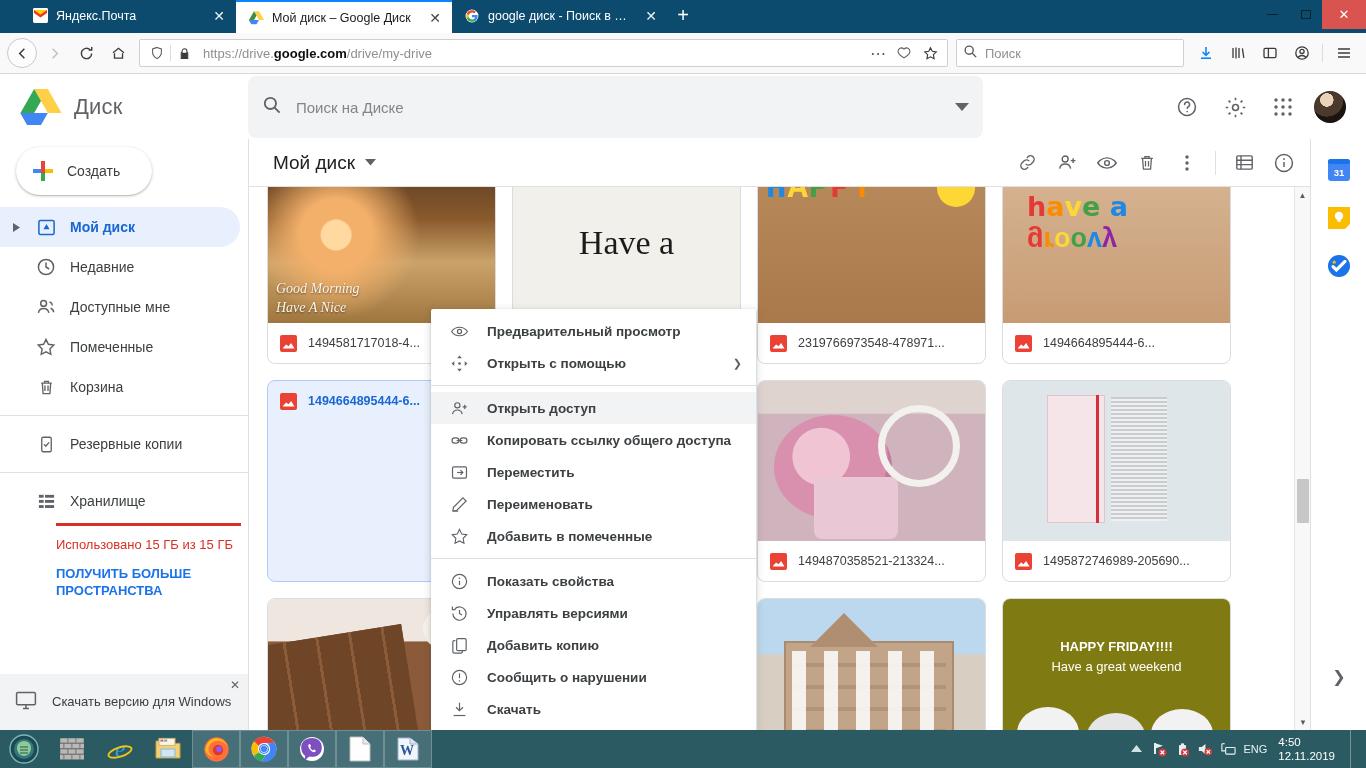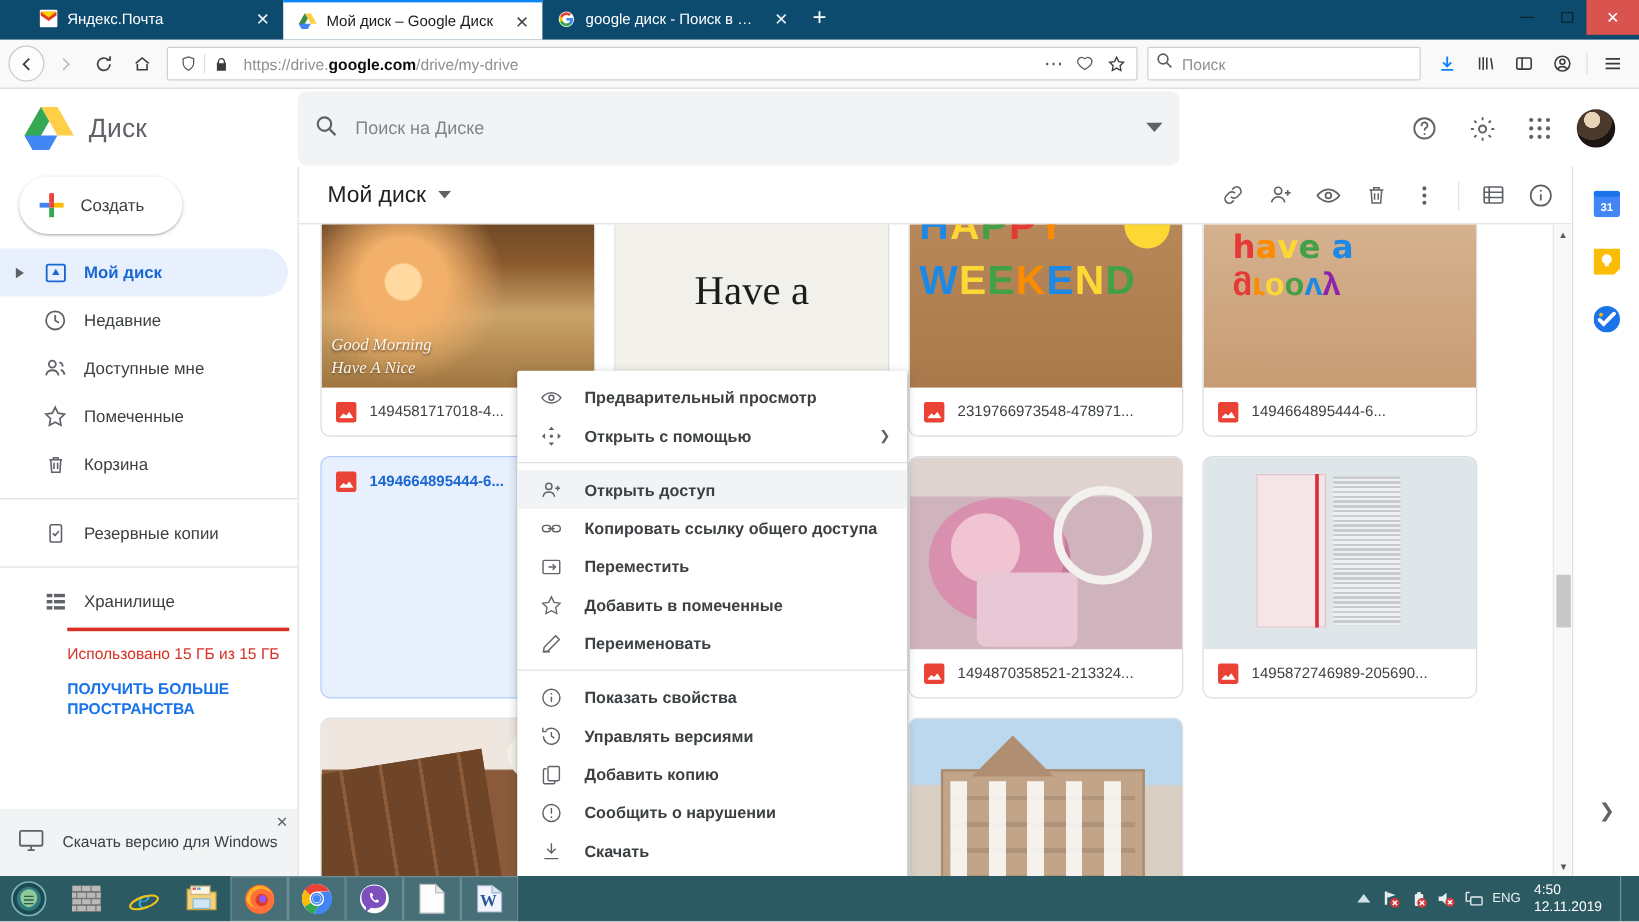--- a/index.html
+++ b/index.html
@@ -220,21 +220,21 @@
 
   
   .t-sunrise { background:
       radial-gradient(circle at 30% 45%, #ffd9a0 0 8%, #f2b06a 9% 20%, rgba(210,140,70,0) 46%),
       linear-gradient(180deg,#5a3c22 0%, #8a5a2d 35%, #caa36a 62%, #a0763f 100%); }
   .t-sunrise .cap { position:absolute; left:8px; bottom:6px; color:#fdf6e8; font-size:14px;
       font-family:"Liberation Serif", serif; font-style: italic; line-height: 19px; text-shadow:0 1px 2px rgba(0,0,0,.5);}
   .t-havea { background: #f2f0ea; display:flex; align-items:center; justify-content:center;}
   .t-havea .cap { font-size: 34px; color:#1b1b1b; font-family:"Liberation Serif", serif; }
   .t-weekend { background: linear-gradient(180deg,#b98a5c,#a9794c); position:relative;}
-  .t-weekend .l1 { position:absolute; top:6px; left:8px; font-size:34px; font-weight:700; letter-spacing:1px;}
+  .t-weekend .l1 { position:absolute; top:6px; left:8px; font-size:34px; font-weight:700; letter-spacing:1px;font-family:Liberation Mono, monospace;}
   .t-weekend .l2 { position:absolute; top:52px; left:8px; font-size:34px; font-weight:700; letter-spacing:1px;}
   .t-groovy { background: linear-gradient(180deg,#d7b594,#c79c74); position:relative; }
   .t-groovy .l1 { position:absolute; top:28px; left:24px; font-size:27px; font-weight:700; font-family:"DejaVu Sans", sans-serif;}
   .t-groovy .l2 { position:absolute; top:62px; left:24px; font-size:27px; font-weight:700; transform: scaleY(-1); }
   .t-coffee { background: linear-gradient(180deg,#3a2a1e 0 52%, #2a1d14 100%); position:relative; }
   .t-coffee .cap { position:absolute; top:42px; left:6px; font-size:38px; color:#efe4cf;
       font-family:"Liberation Serif", serif; font-style: italic; }
   .t-coffee .cup { position:absolute; bottom:4px; left:96px; width:70px; height:54px; background:#e8dcc4; border-radius: 0 0 34px 34px;}
   .t-coffee .cof { position:absolute; bottom:40px; left:104px; width:54px; height:16px; background:#8a4a1c; border-radius:50%;}
   .t-coffee .cro { position:absolute; bottom:2px; left:18px; width:78px; height:58px; background:
@@ -698,23 +698,20 @@
                 <span class="file-ico"></span>
                 <span class="fname">1494664787288-513684...</span>
               </div>
             </div>
 
             <div class="card">
               <div class="thumb t-weekend">
                 <span class="l1">
                   <span style="color:#1e88e5">H</span><span style="color:#fdd835">A</span><span style="color:#43a047">P</span><span style="color:#e53935">P</span><span style="color:#fb8c00">Y</span>
                 </span>
-                <span class="l2">
-                  <span style="color:#1e88e5">W</span><span style="color:#fdd835">E</span><span style="color:#43a047">E</span><span style="color:#fb8c00">K</span><span style="color:#1e88e5">E</span><span style="color:#fdd835">N</span><span style="color:#43a047">D</span>
-                </span>
                 <span style="position:absolute;right:10px;top:6px;width:38px;height:38px;border-radius:50%;background:#fdd835;"></span>
               </div>
               <div class="card-foot">
                 <span class="file-ico"></span>
                 <span class="fname">2319766973548-478971...</span>
               </div>
             </div>
 
             <div class="card">
               <div class="thumb t-groovy">
@@ -784,20 +781,30 @@
 
             <div class="card">
               <div class="thumb t-house">
                 <span class="blg"></span>
                   <span class="roof"></span>
                   <span class="wins"></span>
               </div>
 
             </div>
 
+            <div class="card">
+              <div class="thumb t-friday">
+                <span class="l1">HAPPY FRIDAY!!!!</span>
+                <span class="l2">Have a great weekend</span>
+                <span class="bun" style="left:14px;width:62px;height:52px;"></span>
+                <span class="bun" style="left:84px;width:58px;height:46px;background:#e6e6e6;"></span>
+                <span class="bun" style="left:148px;width:62px;height:50px;"></span>
+              </div>
+
+            </div>
           </div>
         </div>
 
         <div class="vscroll">
           <div class="vs-arrow">▲</div>
           <div class="vs-thumb"></div>
           <div class="vs-arrow" style="position:absolute;bottom:0;left:0;width:16px;">▼</div>
         </div>
       </div>
 
@@ -880,35 +887,35 @@
             <rect x="3.2" y="5" width="17.6" height="14" rx="1.6"></rect>
               <path d="M9 12h7"></path>
               <path d="M13.2 9l3 3-3 3"></path>
             </svg>
         </span>
         <span class="mi-label">Переместить</span>
       </div>
 
       <div class="mi">
         <span class="mi-ico">
-          <svg width="19" height="19" viewBox="0 0 24 24" fill="none" stroke="#5f6368" stroke-width="1.4">
-            <path d="M12 3l2.8 5.8 6.4.9-4.6 4.5 1.1 6.4L12 17.6l-5.7 3 1.1-6.4-4.6-4.5 6.4-.9z"></path>
-            </svg>
-        </span>
-        <span class="mi-label">Добавить в помеченные</span>
-      </div>
-
-      <div class="mi">
-        <span class="mi-ico">
           <svg width="19" height="19" viewBox="0 0 24 24" fill="none" stroke="#5f6368" stroke-width="1.5">
             <path d="M16.4 3.6l4 4L8.4 19.6 3.6 20.4l.8-4.8z"></path>
               <path d="M4.4 20.4h6"></path>
             </svg>
         </span>
         <span class="mi-label">Переименовать</span>
+      </div>
+
+      <div class="mi">
+        <span class="mi-ico">
+          <svg width="19" height="19" viewBox="0 0 24 24" fill="none" stroke="#5f6368" stroke-width="1.4">
+            <path d="M12 3l2.8 5.8 6.4.9-4.6 4.5 1.1 6.4L12 17.6l-5.7 3 1.1-6.4-4.6-4.5 6.4-.9z"></path>
+            </svg>
+        </span>
+        <span class="mi-label">Добавить в помеченные</span>
       </div>
 
       <div class="mi-sep"></div>
 
       <div class="mi">
         <span class="mi-ico">
           <svg width="19" height="19" viewBox="0 0 24 24" fill="none" stroke="#5f6368" stroke-width="1.5">
             <circle cx="12" cy="12" r="9"></circle>
               <path d="M12 11v5.4"></path>
               <circle cx="12" cy="7.8" r=".95" fill="#5f6368" stroke="none"></circle>

